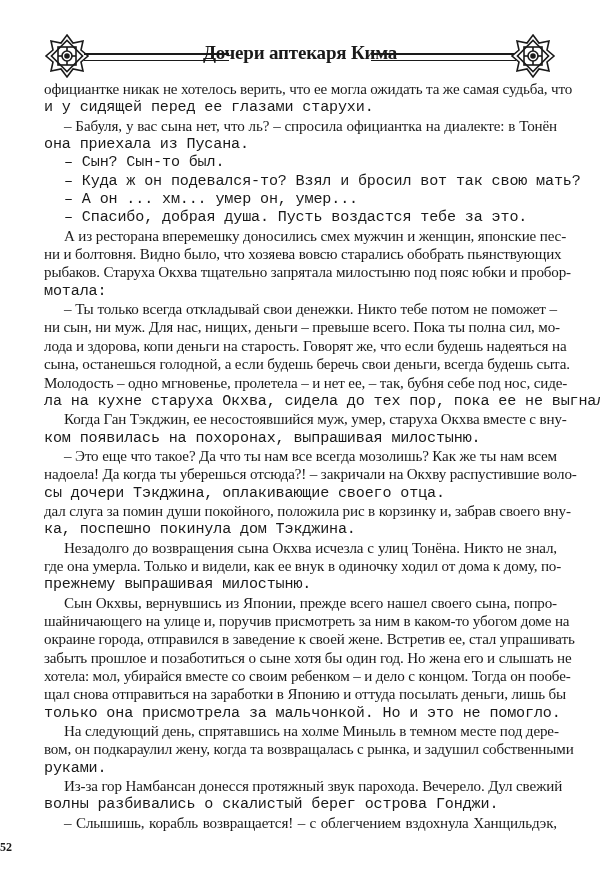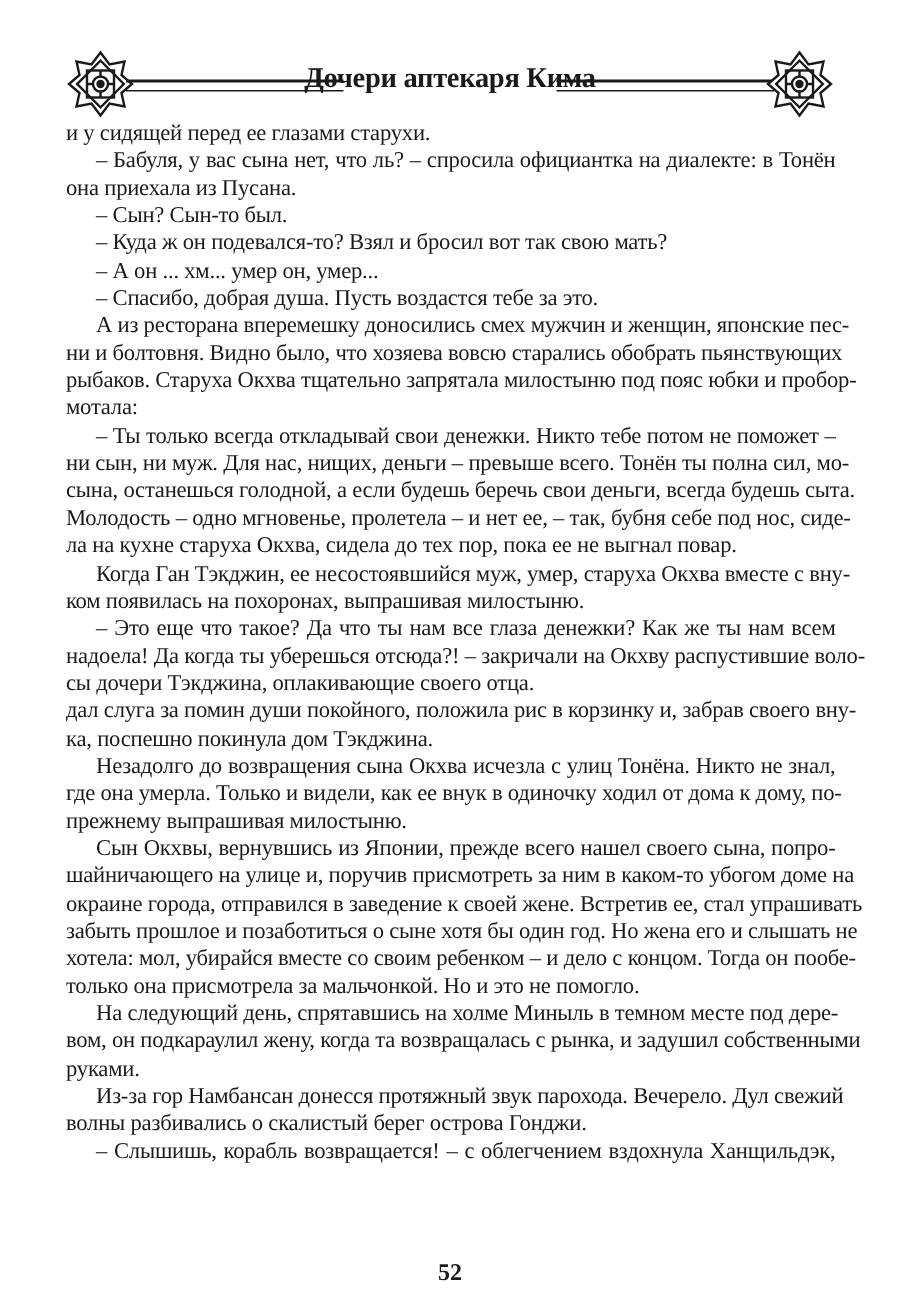--- a/index.html
+++ b/index.html
@@ -10,24 +10,24 @@
   .ornament.left { left: 0; }
   .ornament.right { right: 0; }
   .rule { position: absolute; top: 20px; height: 5px; border-top: 2px solid #1a1a1a; border-bottom: 1px solid #1a1a1a; }
   .rule.left { left: 40px; width: 145px; }
   .rule.right { right: 40px; width: 145px; }
   .title { position: absolute; left: 0; right: 0; top: 9px; text-align: center;
            font-weight: bold; font-size: 19px; letter-spacing: -0.2px; }
   .body-text { position: absolute; left: 44px; top: 80px; width: 513px; }
   .line { font-size: 15.1px; line-height: 18.35px; height: 18.35px; white-space: nowrap;
           text-align: justify; text-align-last: justify; letter-spacing: -0.15px; }
-  .line.last { text-align-last: left; }
+  .line.last { text-align-last: left; font-family: Liberation Mono, monospace; }
   .line.indent { padding-left: 20px; }
-  .page-num { position: absolute; top: 840px; left: 0; width: 600px; text-align: center;
-              font-size: 16px; font-weight: bold; }
+  .page-num { position: absolute; top: 840px; left: 0; width: 600px; 
+              font-size: 12px; font-weight: bold; }
 </style>
 </head>
 <body>
 
 <div class="header">
   <div class="ornament left">
     <svg width="46" height="46" viewBox="0 0 46 46">
       <g fill="none" stroke="#1a1a1a" stroke-width="1.6">
         <polygon points="23,2 29,10 39,8 37,17 44,23 37,29 39,38 29,36 23,44 17,36 7,38 9,29 2,23 9,17 7,8 17,10" fill="#fff"></polygon>
         <rect x="12" y="12" width="22" height="22" transform="rotate(45 23 23)"></rect>
@@ -55,51 +55,54 @@
         <line x1="23" y1="14" x2="23" y2="18"></line>
         <line x1="23" y1="28" x2="23" y2="32"></line>
         <line x1="14" y1="23" x2="18" y2="23"></line>
         <line x1="28" y1="23" x2="32" y2="23"></line>
       </g>
     </svg>
   </div>
 </div>
 
 <div class="body-text" id="body-text">
+    <div class="line">официантке никак не хотелось верить, что ее могла ожидать та же самая судьба, что</div>
     <div class="line last">и у сидящей перед ее глазами старухи.</div>
     <div class="line indent">– Бабуля, у вас сына нет, что ль? – спросила официантка на диалекте: в Тонён</div>
     <div class="line last">она приехала из Пусана.</div>
     <div class="line indent last">– Сын? Сын-то был.</div>
     <div class="line indent last">– Куда ж он подевался-то? Взял и бросил вот так свою мать?</div>
     <div class="line indent last">– А он ... хм... умер он, умер...</div>
     <div class="line indent last">– Спасибо, добрая душа. Пусть воздастся тебе за это.</div>
     <div class="line indent">А из ресторана вперемешку доносились смех мужчин и женщин, японские пес-</div>
     <div class="line">ни и болтовня. Видно было, что хозяева вовсю старались обобрать пьянствующих</div>
     <div class="line">рыбаков. Старуха Окхва тщательно запрятала милостыню под пояс юбки и пробор-</div>
     <div class="line last">мотала:</div>
     <div class="line indent">– Ты только всегда откладывай свои денежки. Никто тебе потом не поможет –</div>
-    <div class="line">ни сын, ни муж. Для нас, нищих, деньги – превыше всего. Тонён ты полна сил, мо-</div>
+    <div class="line">ни сын, ни муж. Для нас, нищих, деньги – превыше всего. Пока ты полна сил, мо-</div>
+    <div class="line">лода и здорова, копи деньги на старость. Говорят же, что если будешь надеяться на</div>
     <div class="line">сына, останешься голодной, а если будешь беречь свои деньги, всегда будешь сыта.</div>
     <div class="line">Молодость – одно мгновенье, пролетела – и нет ее, – так, бубня себе под нос, сиде-</div>
     <div class="line last">ла на кухне старуха Окхва, сидела до тех пор, пока ее не выгнал повар.</div>
     <div class="line indent">Когда Ган Тэкджин, ее несостоявшийся муж, умер, старуха Окхва вместе с вну-</div>
     <div class="line last">ком появилась на похоронах, выпрашивая милостыню.</div>
-    <div class="line indent">– Это еще что такое? Да что ты нам все глаза денежки? Как же ты нам всем</div>
+    <div class="line indent">– Это еще что такое? Да что ты нам все всегда мозолишь? Как же ты нам всем</div>
     <div class="line">надоела! Да когда ты уберешься отсюда?! – закричали на Окхву распустившие воло-</div>
     <div class="line last">сы дочери Тэкджина, оплакивающие своего отца.</div>
     <div class="line">дал слуга за помин души покойного, положила рис в корзинку и, забрав своего вну-</div>
     <div class="line last">ка, поспешно покинула дом Тэкджина.</div>
     <div class="line indent">Незадолго до возвращения сына Окхва исчезла с улиц Тонёна. Никто не знал,</div>
     <div class="line">где она умерла. Только и видели, как ее внук в одиночку ходил от дома к дому, по-</div>
     <div class="line last">прежнему выпрашивая милостыню.</div>
     <div class="line indent">Сын Окхвы, вернувшись из Японии, прежде всего нашел своего сына, попро-</div>
     <div class="line">шайничающего на улице и, поручив присмотреть за ним в каком-то убогом доме на</div>
     <div class="line">окраине города, отправился в заведение к своей жене. Встретив ее, стал упрашивать</div>
     <div class="line">забыть прошлое и позаботиться о сыне хотя бы один год. Но жена его и слышать не</div>
     <div class="line">хотела: мол, убирайся вместе со своим ребенком – и дело с концом. Тогда он пообе-</div>
+    <div class="line">щал снова отправиться на заработки в Японию и оттуда посылать деньги, лишь бы</div>
     <div class="line last">только она присмотрела за мальчонкой. Но и это не помогло.</div>
     <div class="line indent">На следующий день, спрятавшись на холме Миныль в темном месте под дере-</div>
     <div class="line">вом, он подкараулил жену, когда та возвращалась с рынка, и задушил собственными</div>
     <div class="line last">руками.</div>
     <div class="line indent">Из-за гор Намбансан донесся протяжный звук парохода. Вечерело. Дул свежий</div>
     <div class="line last">волны разбивались о скалистый берег острова Гонджи.</div>
     <div class="line indent">– Слышишь, корабль возвращается! – с облегчением вздохнула Ханщильдэк,</div>
   </div>
 
 <div class="page-num">52</div>

